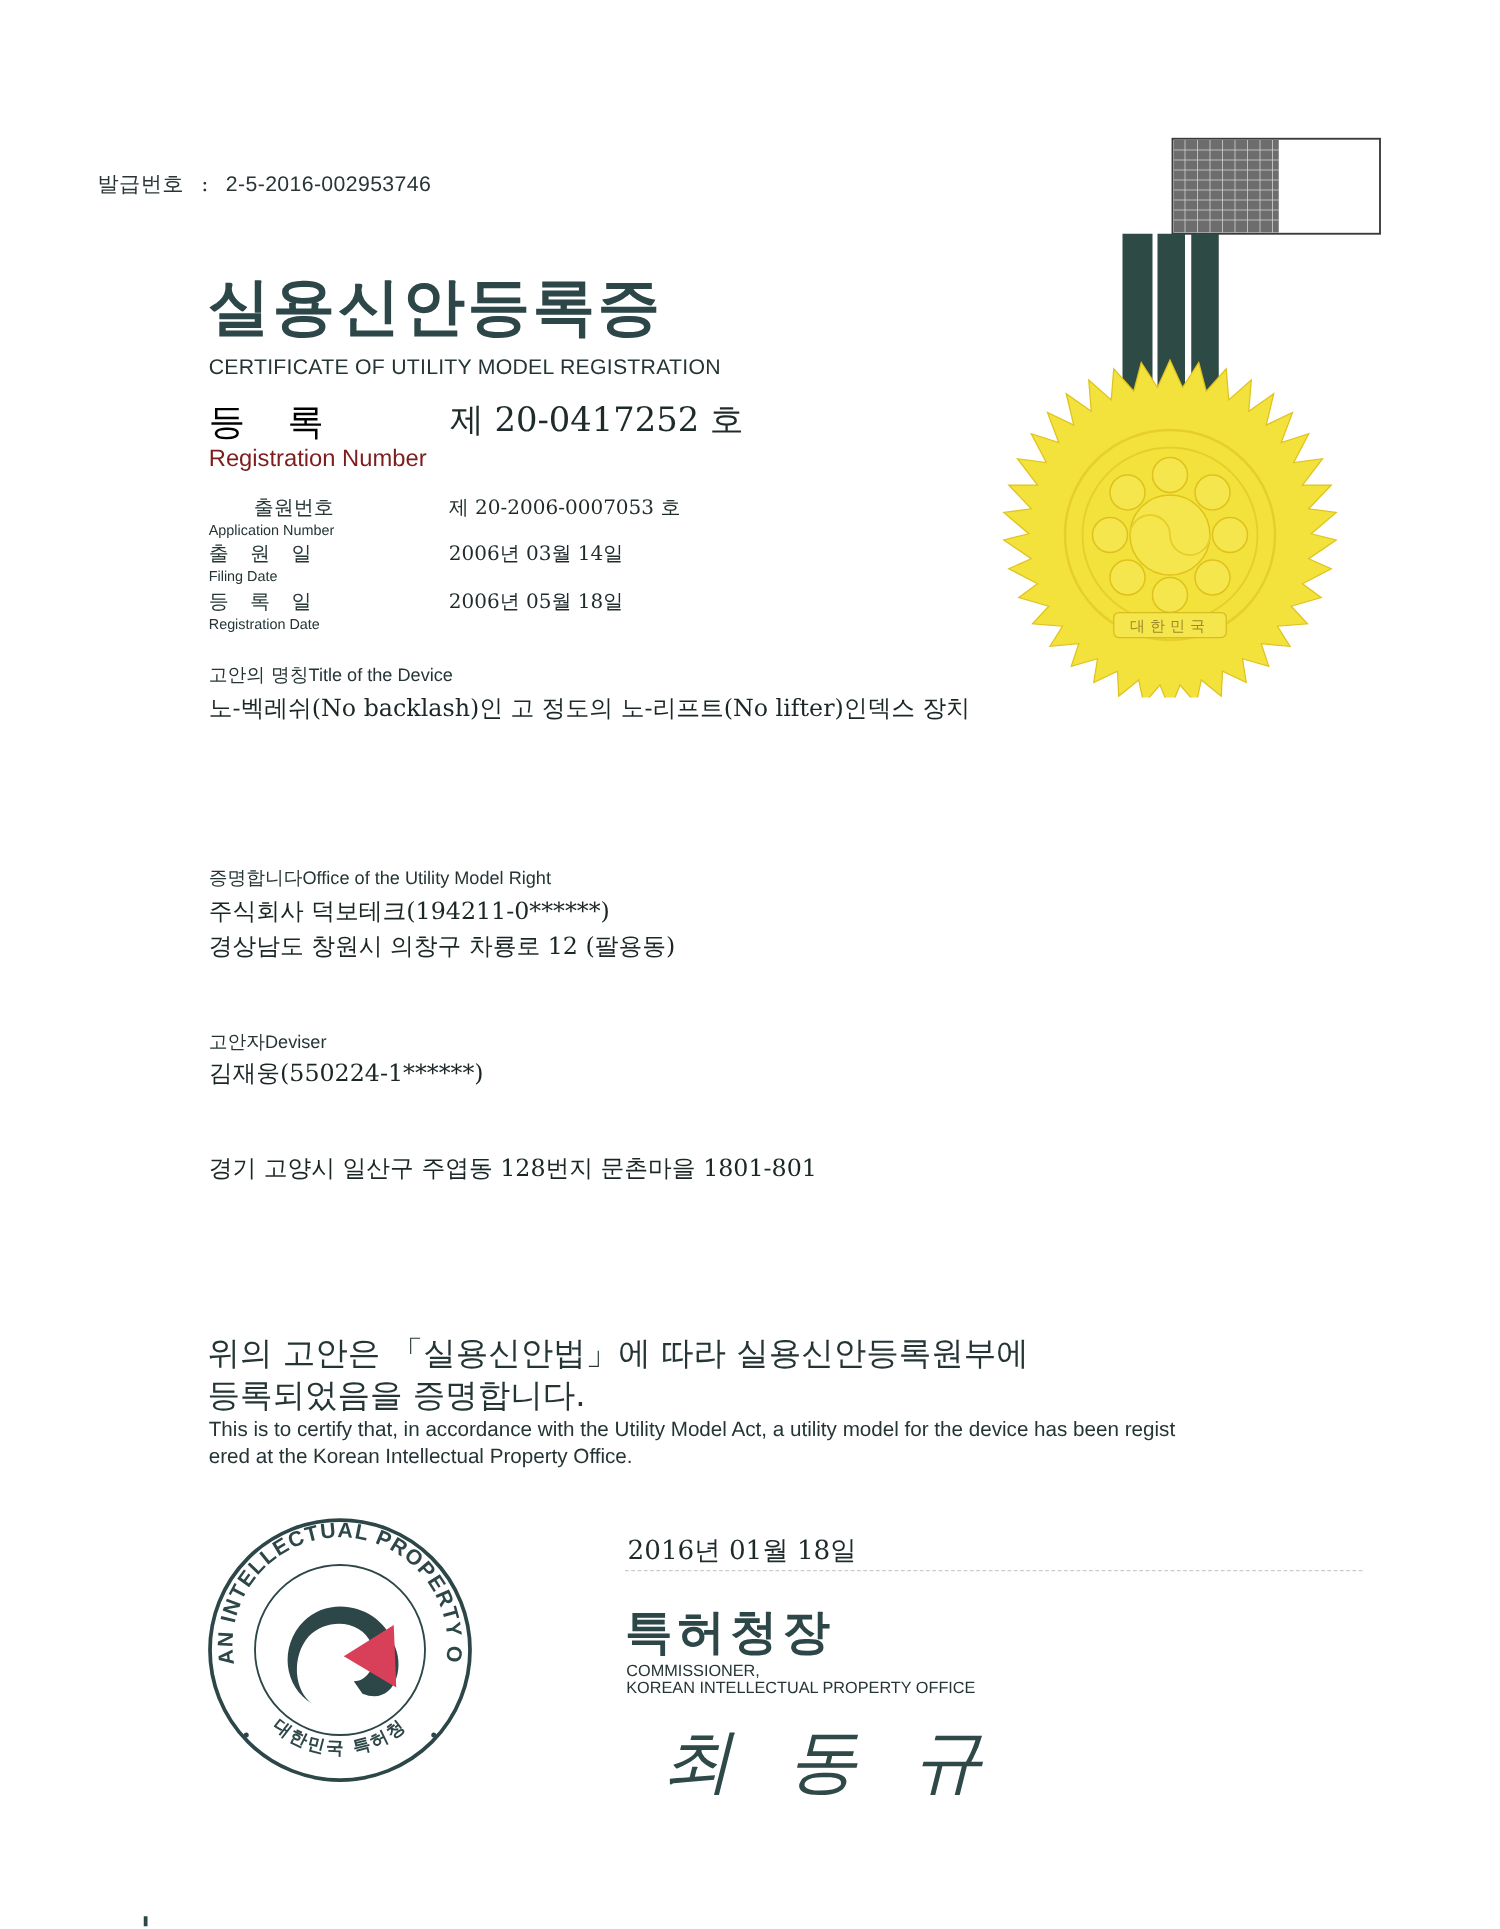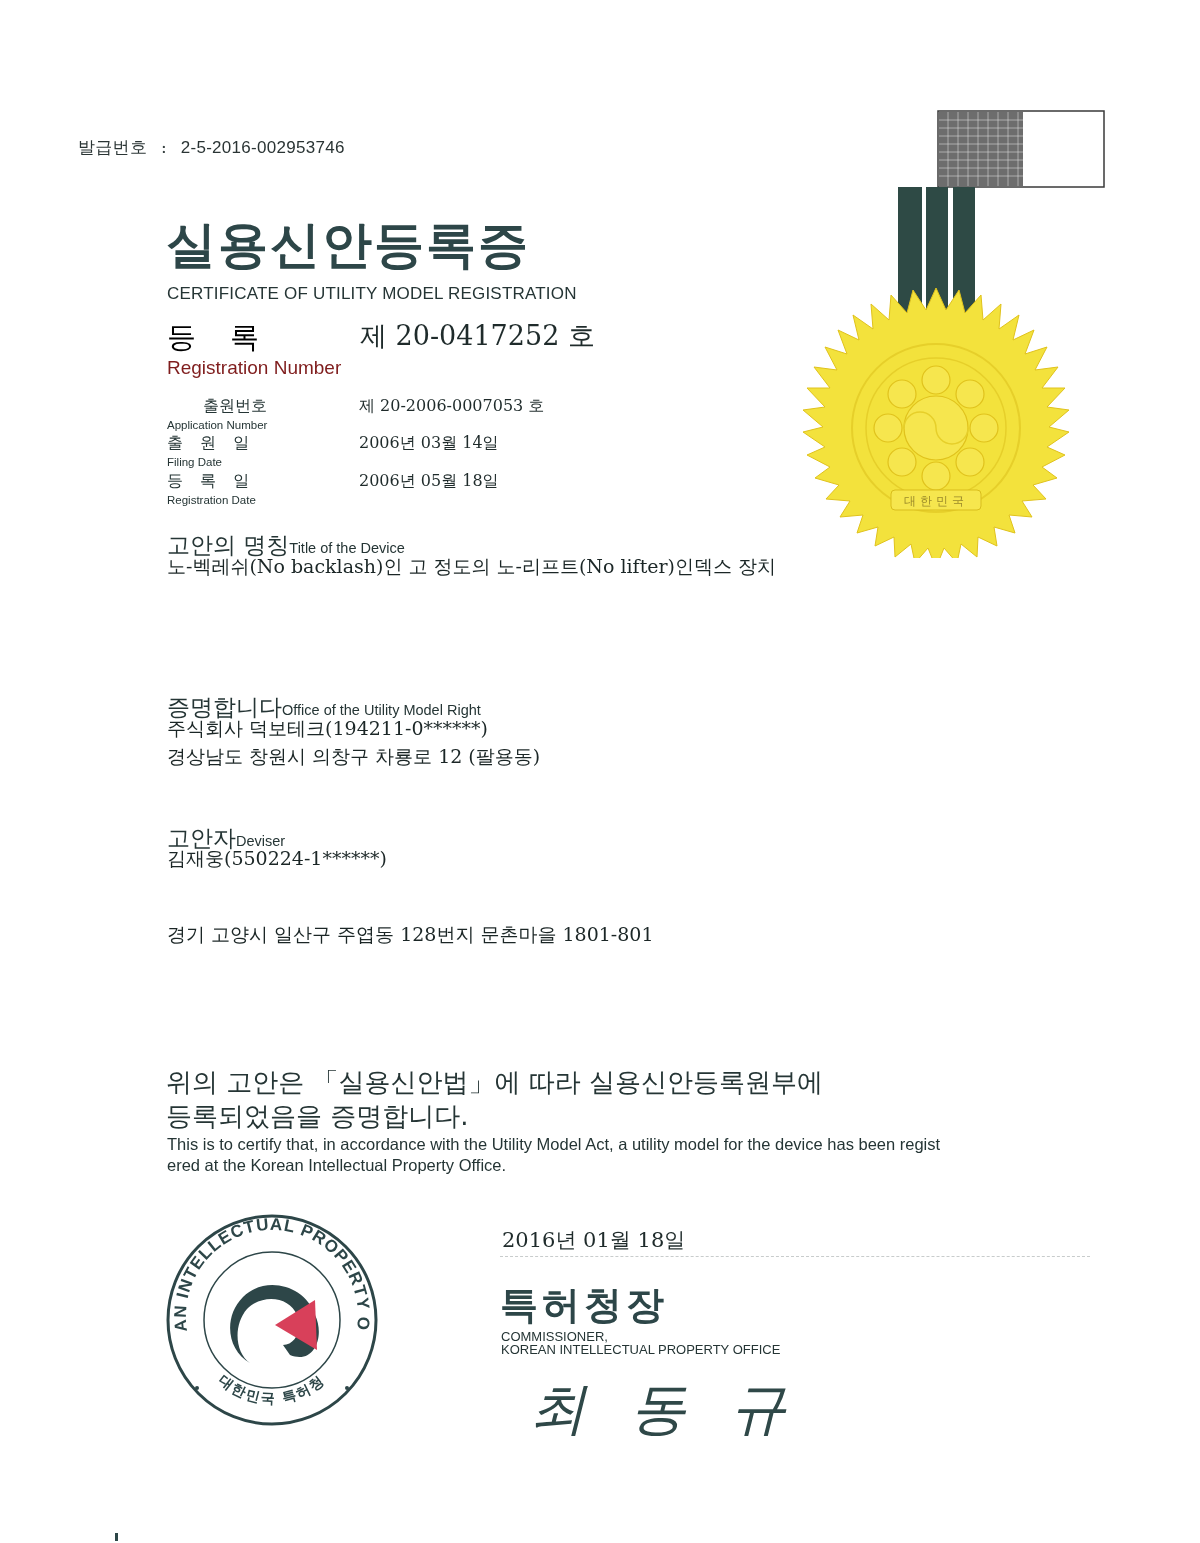--- a/index.html
+++ b/index.html
@@ -11,21 +11,21 @@
   .issue { left: 78px; top: 136px; font-size: 17px; color: #2a3434; letter-spacing: 0.3px; }
   .title-ko { left: 166px; top: 212px; font-size: 50px; font-weight: bold; color: #2d4648;
               letter-spacing: 2px; font-family: "DejaVu Sans", sans-serif; }
   .title-en { left: 167px; top: 284px; font-size: 17px; color: #253535; letter-spacing: 0.2px; }
   .reg-label { left: 167px; top: 318px; font-size: 29px; color: #000000; letter-spacing: 34px; }
   .reg-num { left: 360px; top: 318px; font-size: 27px; color: #1f2b2b; }
   .reg-sub { left: 167px; top: 357px; font-size: 19px; color: #7f1d1d; }
   .field-ko { font-size: 16px; color: #253535; }
   .field-en { font-size: 11.5px; color: #253535; }
   .field-val { font-size: 16px; color: #1f2b2b; }
-  .sect-ko { font-size: 23px; color: #253535; margin-top: 28px; }
+  .sect-ko { font-size: 15px; color: #253535; margin-top: 28px; }
   .sect-en { font-size: 14.5px; color: #253535; }
   .body-line { font-size: 19px; color: #1b2626; }
   .cert-ko { left: 166px; font-size: 26px; color: #253535; font-family: "DejaVu Sans", sans-serif; }
   .cert-en { left: 167px; font-size: 16.5px; color: #253535; }
   .date-line { left: 502px; top: 1226px; font-size: 21px; color: #1f2b2b; }
   .dotted { left: 500px; top: 1256px; width: 590px; height: 0; border-top: 1px dashed #c8cccc; }
   .commissioner-ko { left: 500px; top: 1280px; font-size: 38px; font-weight: bold; color: #2d4648;
                      letter-spacing: 4px; font-family: "DejaVu Sans", sans-serif; }
   .commissioner-en { left: 501px; font-size: 13px; color: #253535; }
   .signature { left: 530px; top: 1372px; font-size: 56px; color: #2f4848; letter-spacing: 44px;

